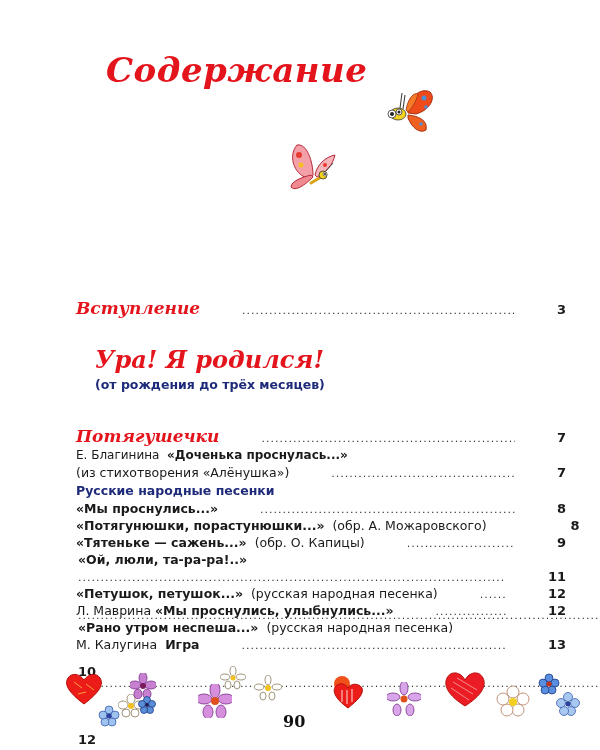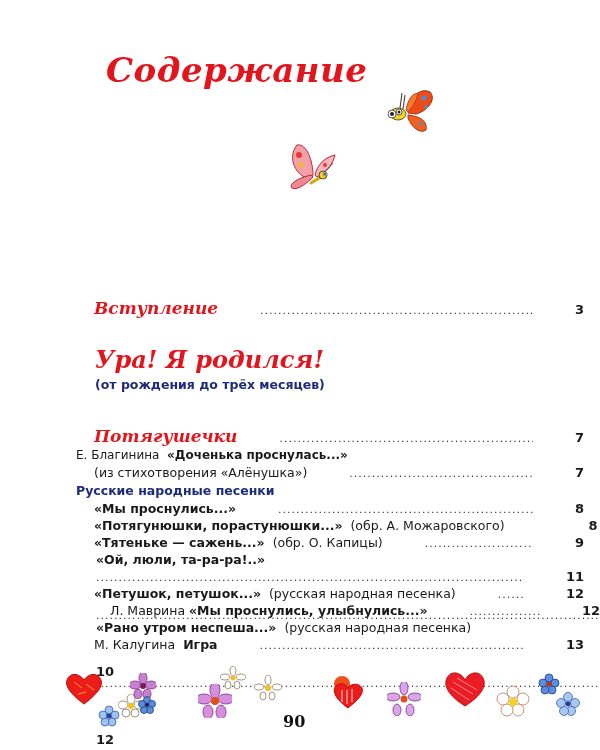--- a/index.html
+++ b/index.html
@@ -7,21 +7,21 @@
       width: 600px; height: 750px; background: #ffffff; position: relative; overflow: hidden;
       font-family: "DejaVu Sans", sans-serif;
     }
     .title {
       position: absolute; left: 74px; top: 50px;
       font-family: "DejaVu Serif", serif; font-style: italic; font-weight: bold;
       font-size: 34px; color: #e4141c; letter-spacing: 0.5px; margin-left: 32px;
     }
     .butterfly { position: absolute; }
     .row {
-      position: absolute; left: 94px; width: 490px;
+      position: absolute; left: 76px; width: 490px;
       display: flex; align-items: baseline;
       font-size: 12.5px; color: #1a1a1a; line-height: 16px; gap: 40px;
     }
     .row .txt { white-space: nowrap; }
     .row .dots {
       flex: 1; overflow: hidden; white-space: nowrap; margin: 0 2px;
       color: #333; letter-spacing: 1px; font-size: 11px;
     }
     .row .dots::after { content: "........................................................................................................................................................................................................"; }
     .row .pg { font-weight: bold; white-space: nowrap; font-size: 13px; }
@@ -135,21 +135,21 @@
 </div>
 <div class="row" style="top:569px;">
   <span class="dots"></span>
   <span class="pg">11</span>
 </div>
 <div class="row" style="top:586px;">
   <span class="txt"><b>«Петушок, петушок...»</b>&nbsp; <span>(русская народная песенка)</span></span>
   <span class="dots"></span>
   <span class="pg">12</span>
 </div>
-<div class="row" style="top:603px;margin-left:16px;">
+<div class="row" style="top:603px;">
   <span class="txt"><span>Л. Маврина</span> <b>«Мы проснулись, улыбнулись...»</b></span>
   <span class="dots"></span>
   <span class="pg">12</span>
 </div>
 <div class="row" style="top:620px;flex-direction:column;">
   <span class="txt"><b>«Рано утром неспеша...»</b>&nbsp; <span>(русская народная песенка)</span></span>
   <span class="dots"></span>
   <span class="pg">12</span>
 </div>
 <div class="row" style="top:637px;text-align:center;">

